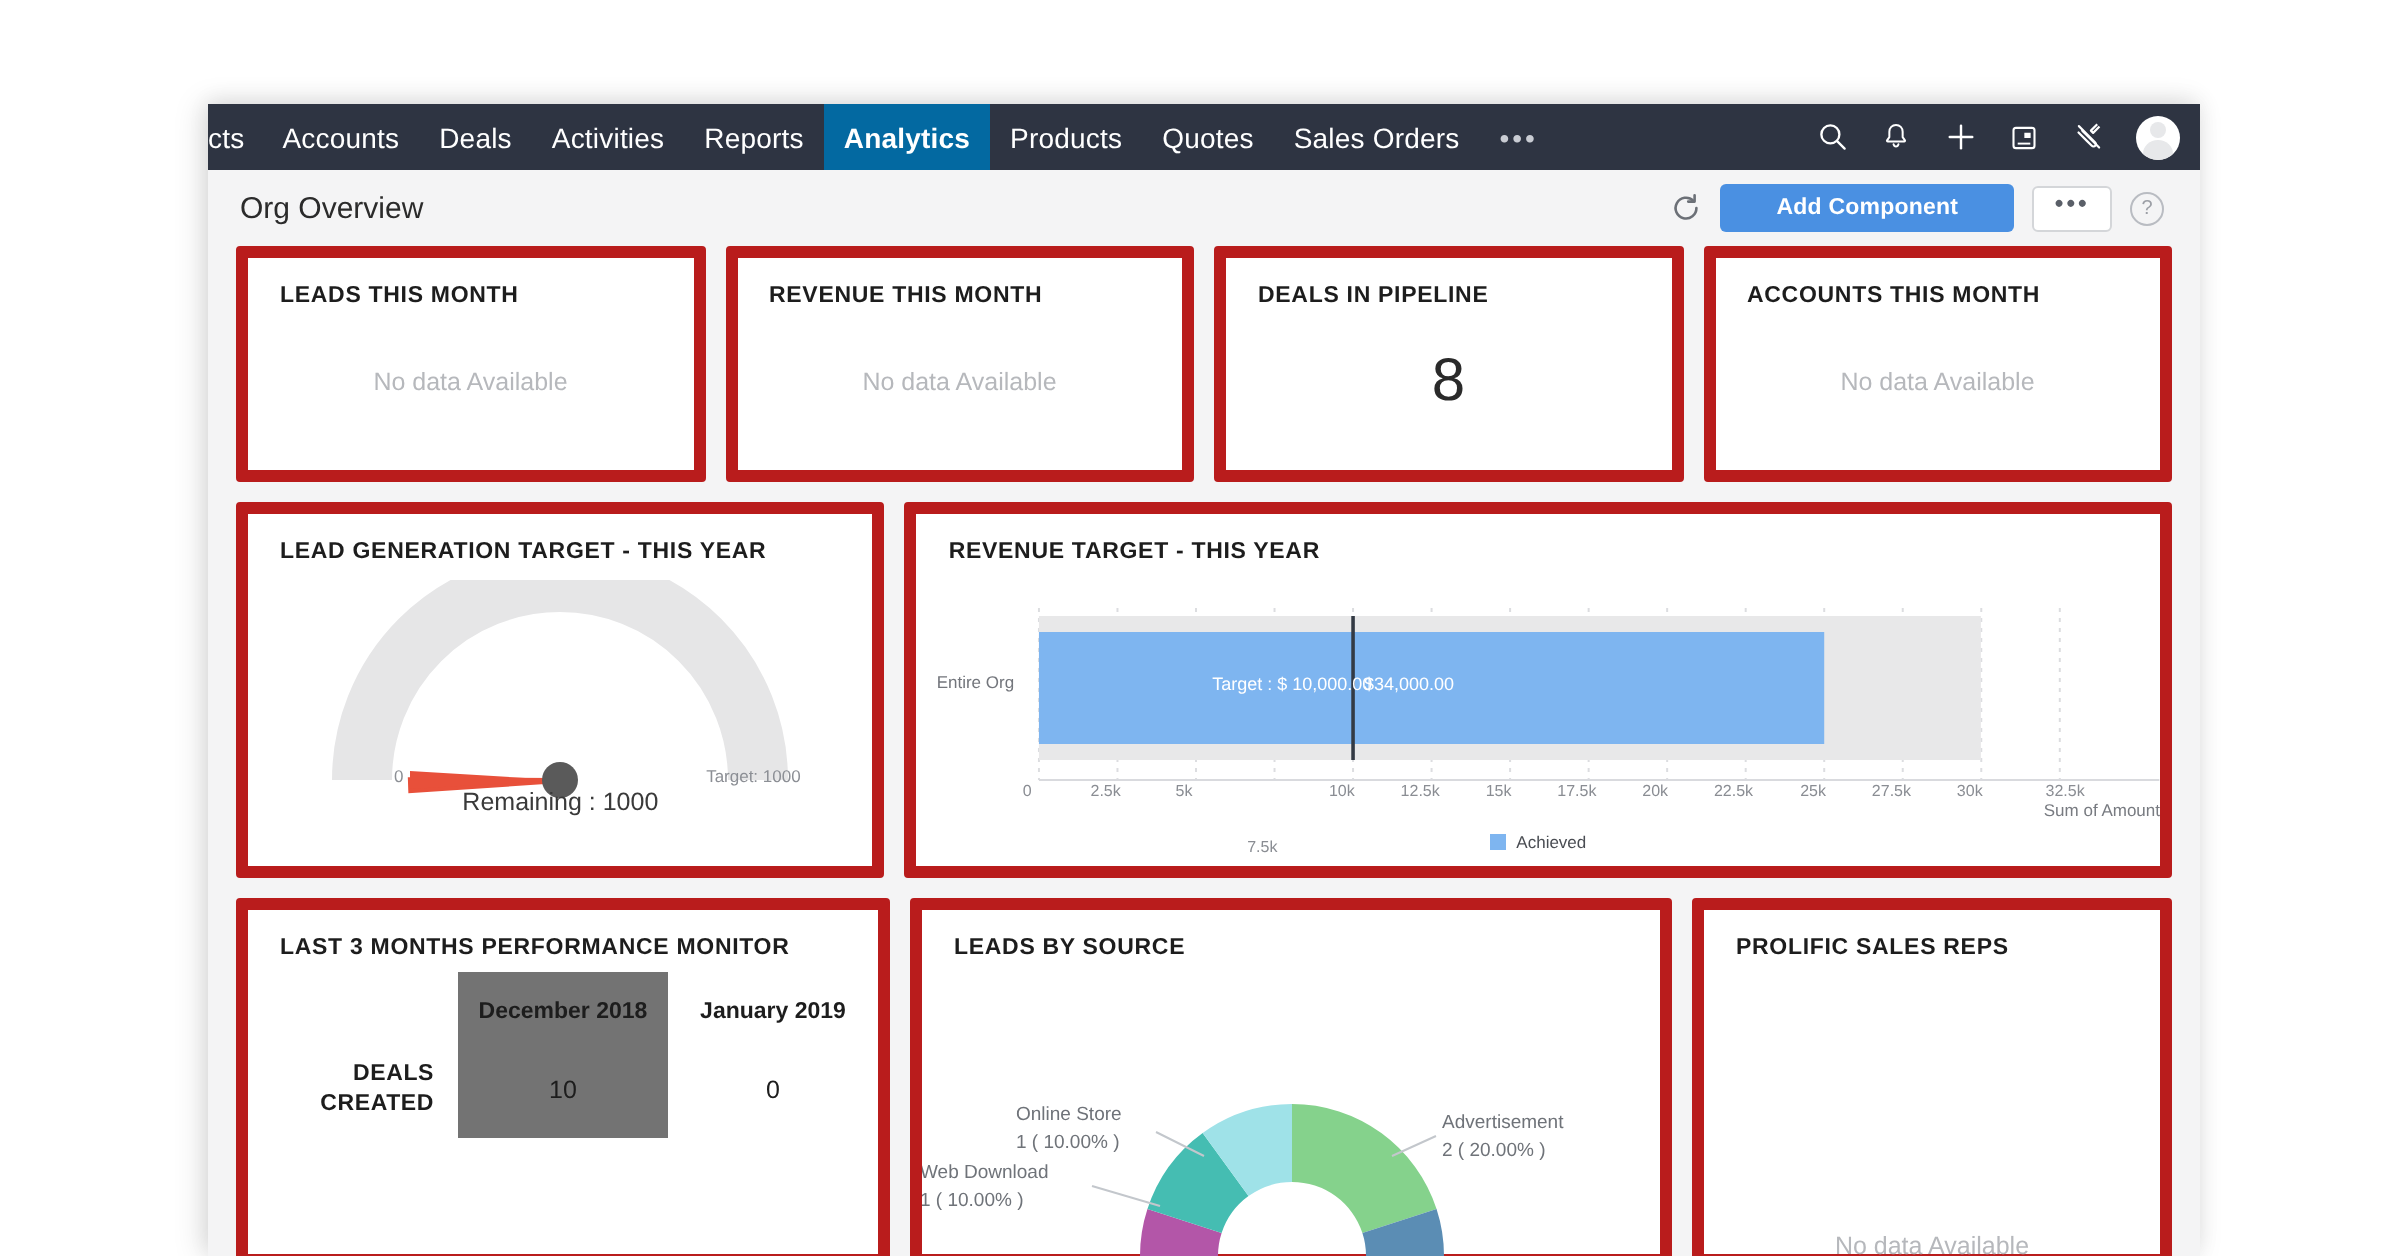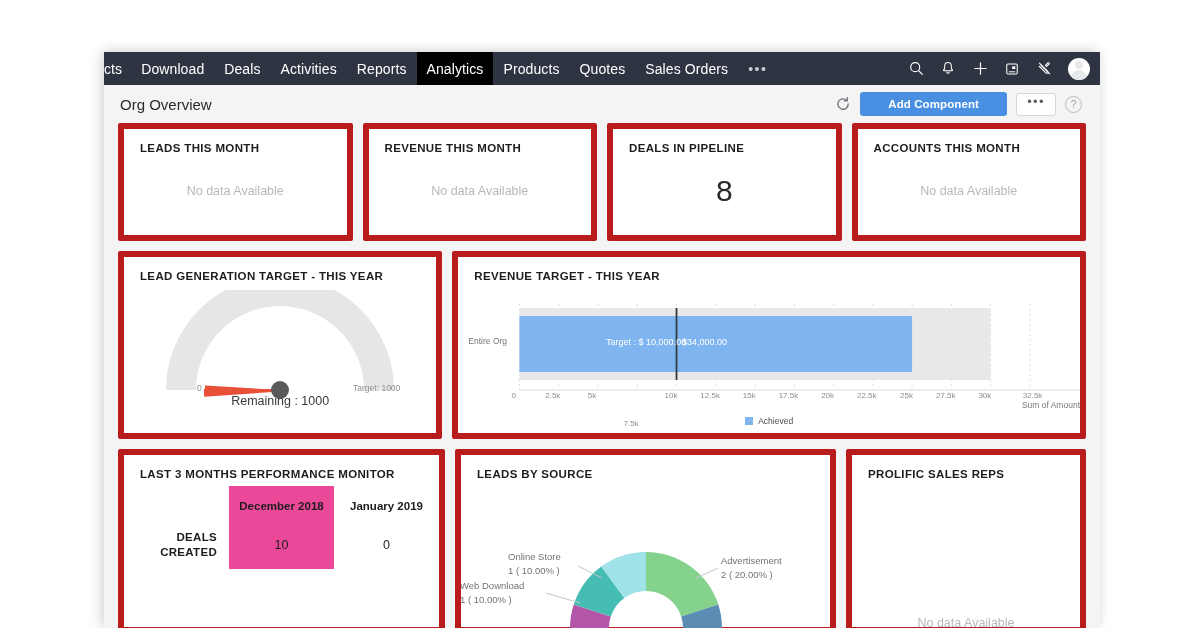--- a/index.html
+++ b/index.html
@@ -50,22 +50,22 @@
     align-items: center;
     padding: 0 10px;
     color: #ffffff;
     font-size: 14px;
     font-weight: 400;
     letter-spacing: .1px;
     cursor: pointer;
   }
   .nav-item.first { padding-left: 0px; padding-right: 9px; }
   .nav-item.active {
-    background: #000000;
-    font-weight: 400;
+    background: #0369a1;
+    font-weight: 700;
   }
   .nav-more {
     display: flex;
     align-items: center;
     padding: 0 10px;
     color: #c9ccd3;
     font-size: 14px;
     letter-spacing: 1.5px;
     cursor: pointer;
   }
@@ -261,21 +261,21 @@
   .perf-table th { font-weight: bold; font-size: 11.5px; padding-top: 14px; }
   .perf-table .rowhead {
     text-align: right;
     font-weight: bold;
     font-size: 11.5px;
     letter-spacing: .3px;
     padding-right: 12px;
     line-height: 15px;
     width: 100px;
   }
-  .perf-table .col-shaded { background: #ec4899; }
+  .perf-table .col-shaded { background: #737373; }
   .perf-table td.val { font-size: 12.5px; font-weight: 400; }
 
   .donut-wrap { position: relative; width: 100%; height: 152px; overflow: hidden; }
   .donut-svg { position: absolute; left: 50%; top: 18px; transform: translateX(-50%); }
 
   .reps-body {
     display:flex; align-items:flex-end; justify-content:center;
     height: 150px; padding-bottom: 6px;
   }
 </style>
@@ -284,21 +284,21 @@
 
 <div id="root">
   <div class="app-window">
 
     <div class="topnav">
       <div class="nav-left">
         <div class="nav-item first">
             <span>cts</span>
           </div>
         <div class="nav-item">
-            <span>Download</span>
+            <span>Accounts</span>
           </div>
         <div class="nav-item">
             <span>Deals</span>
           </div>
         <div class="nav-item">
             <span>Activities</span>
           </div>
         <div class="nav-item">
             <span>Reports</span>
           </div>

